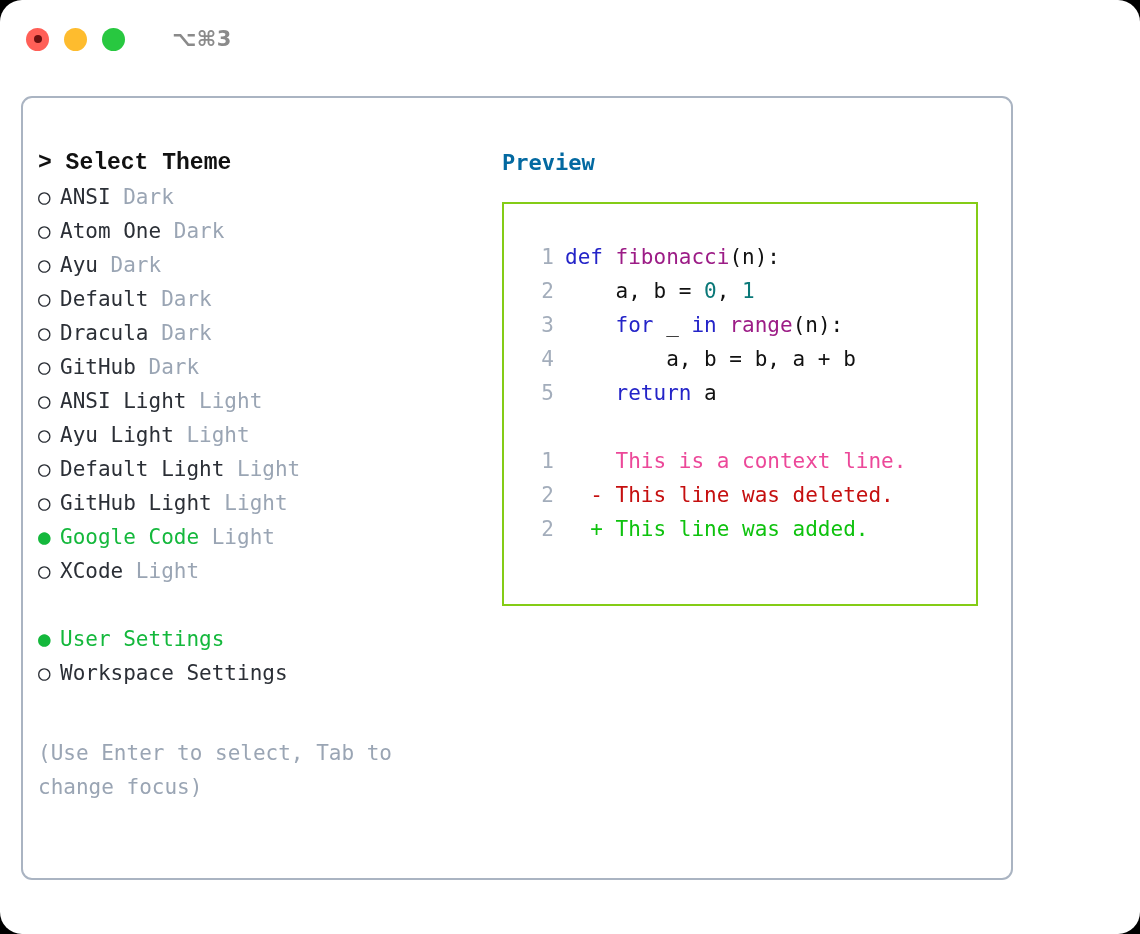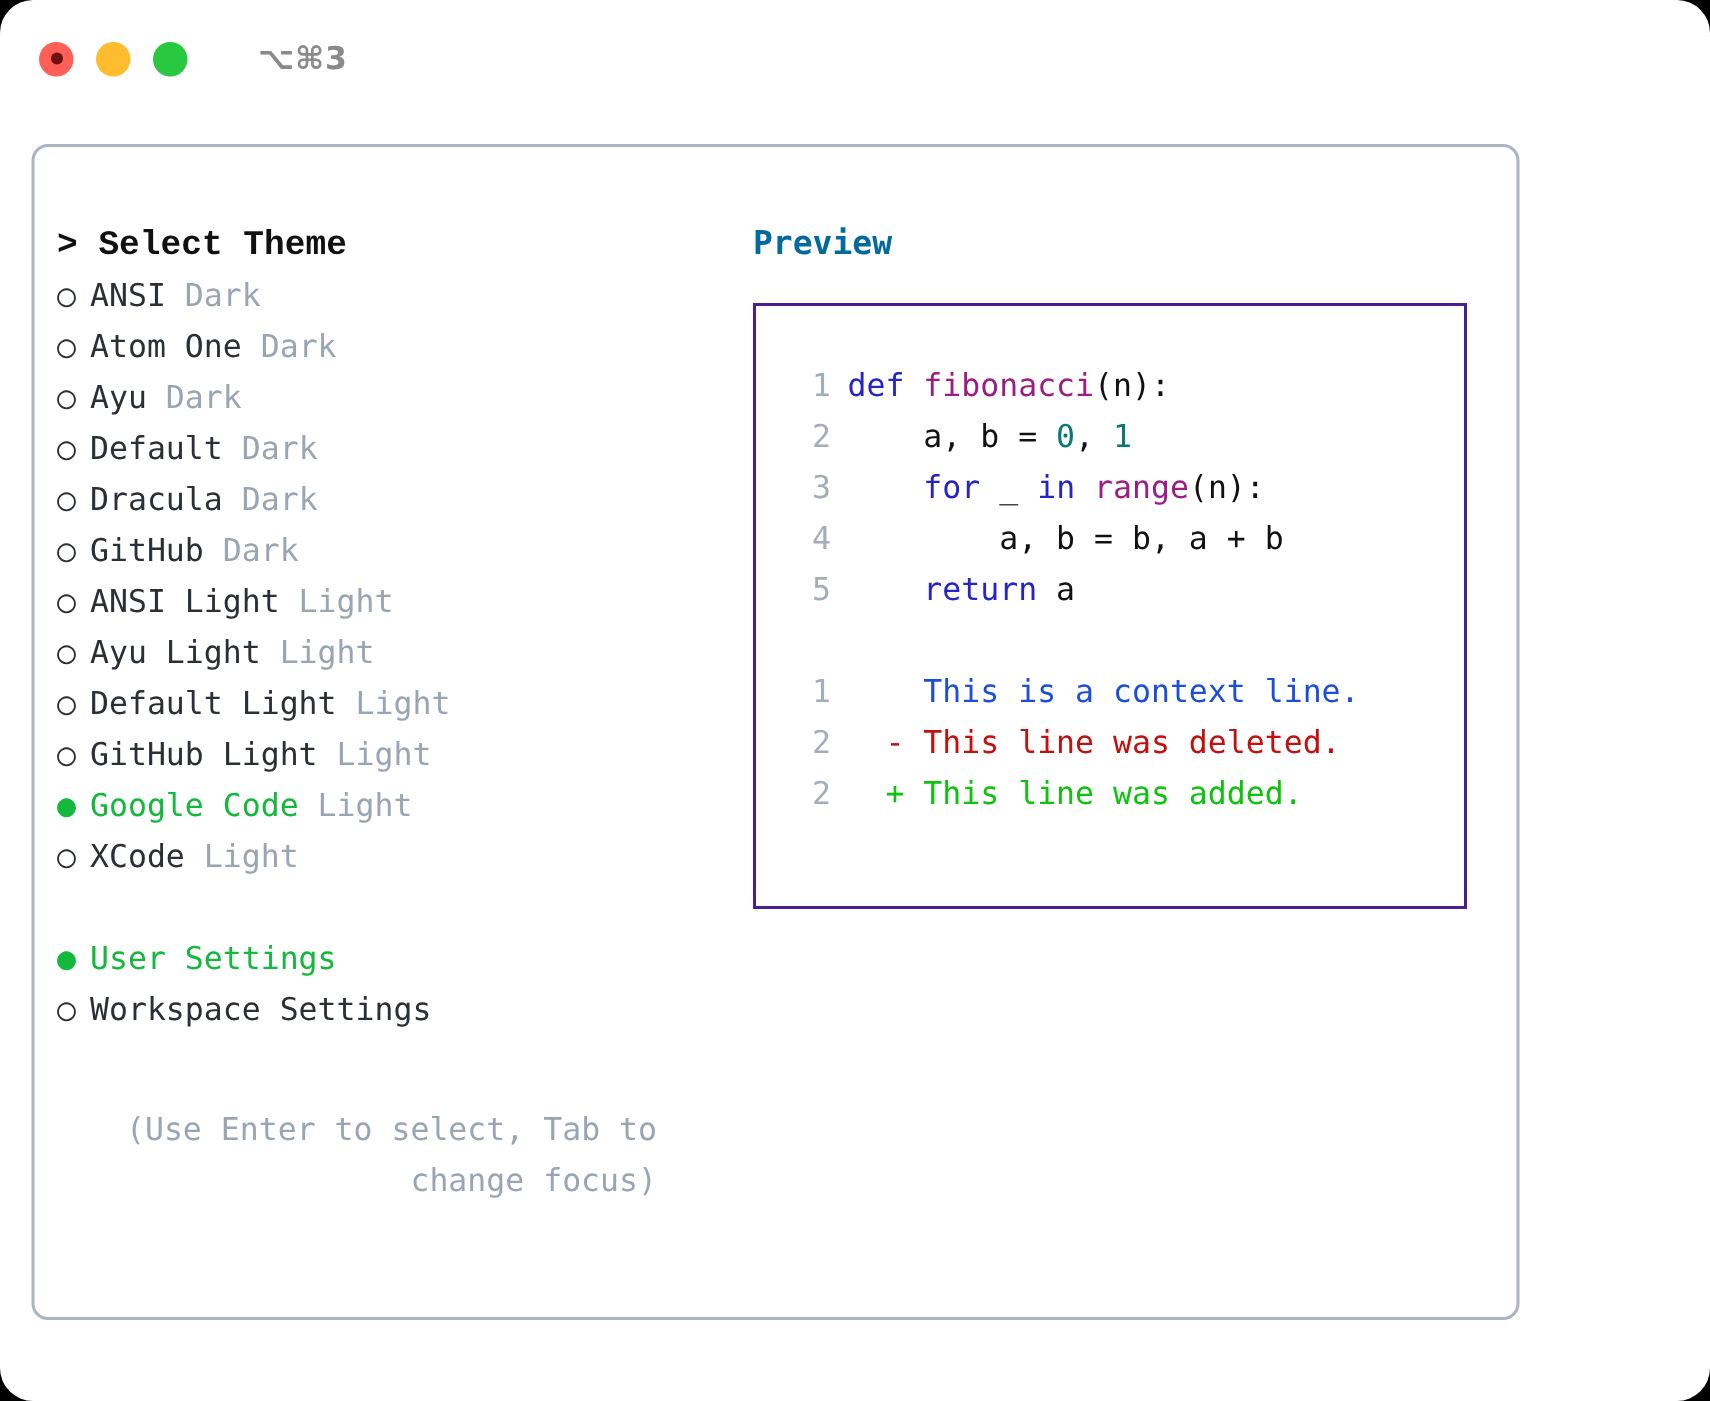--- a/index.html
+++ b/index.html
@@ -134,21 +134,20 @@
     padding-left: 22px;
   }
   .spacer-sm { height: 34px; }
 
   .hint {
     font-size: 21px;
     line-height: 34px;
     color: #9aa5b4;
     white-space: pre-wrap;
     width: 400px;
-    text-align: right;
   }
   .spacer-lg { height: 46px; }
 
   
   .right-col {
     position: absolute;
     left: 479px;
     top: 48px;
     width: 490px;
   }
@@ -156,21 +155,21 @@
     font-size: 22px;
     font-weight: bold;
     color: #0369a1;
     line-height: 34px;
     white-space: pre;
     margin-bottom: 22px;
   }
   .preview-box {
     width: 476px;
     height: 404px;
-    border: 2px solid #4c1d95;
+    border: 2px solid #84cc16;
     box-sizing: border-box;
     background: #ffffff;
     padding: 36px 0 0 20px;
   }
 
   .code-line {
     font-size: 21px;
     line-height: 34px;
     white-space: pre;
     color: #111111;
@@ -179,21 +178,21 @@
     display: inline-block;
     width: 30px;
     text-align: right;
     color: #a3adbb;
     margin-right: 11px;
   }
   .kw   { color: #2424c8; }
   .fn   { color: #9c1c86; }
   .num  { color: #0a7878; }
   .pl   { color: #111111; }
-  .ctx  { color: #1d4ed8; }
+  .ctx  { color: #ec4899; }
   .del  { color: #c50f0f; }
   .add  { color: #0ec20e; }
   .gap  { height: 34px; }
 </style>
 </head>
 <body>
 
 <div class="window">
 
   <div class="titlebar">

